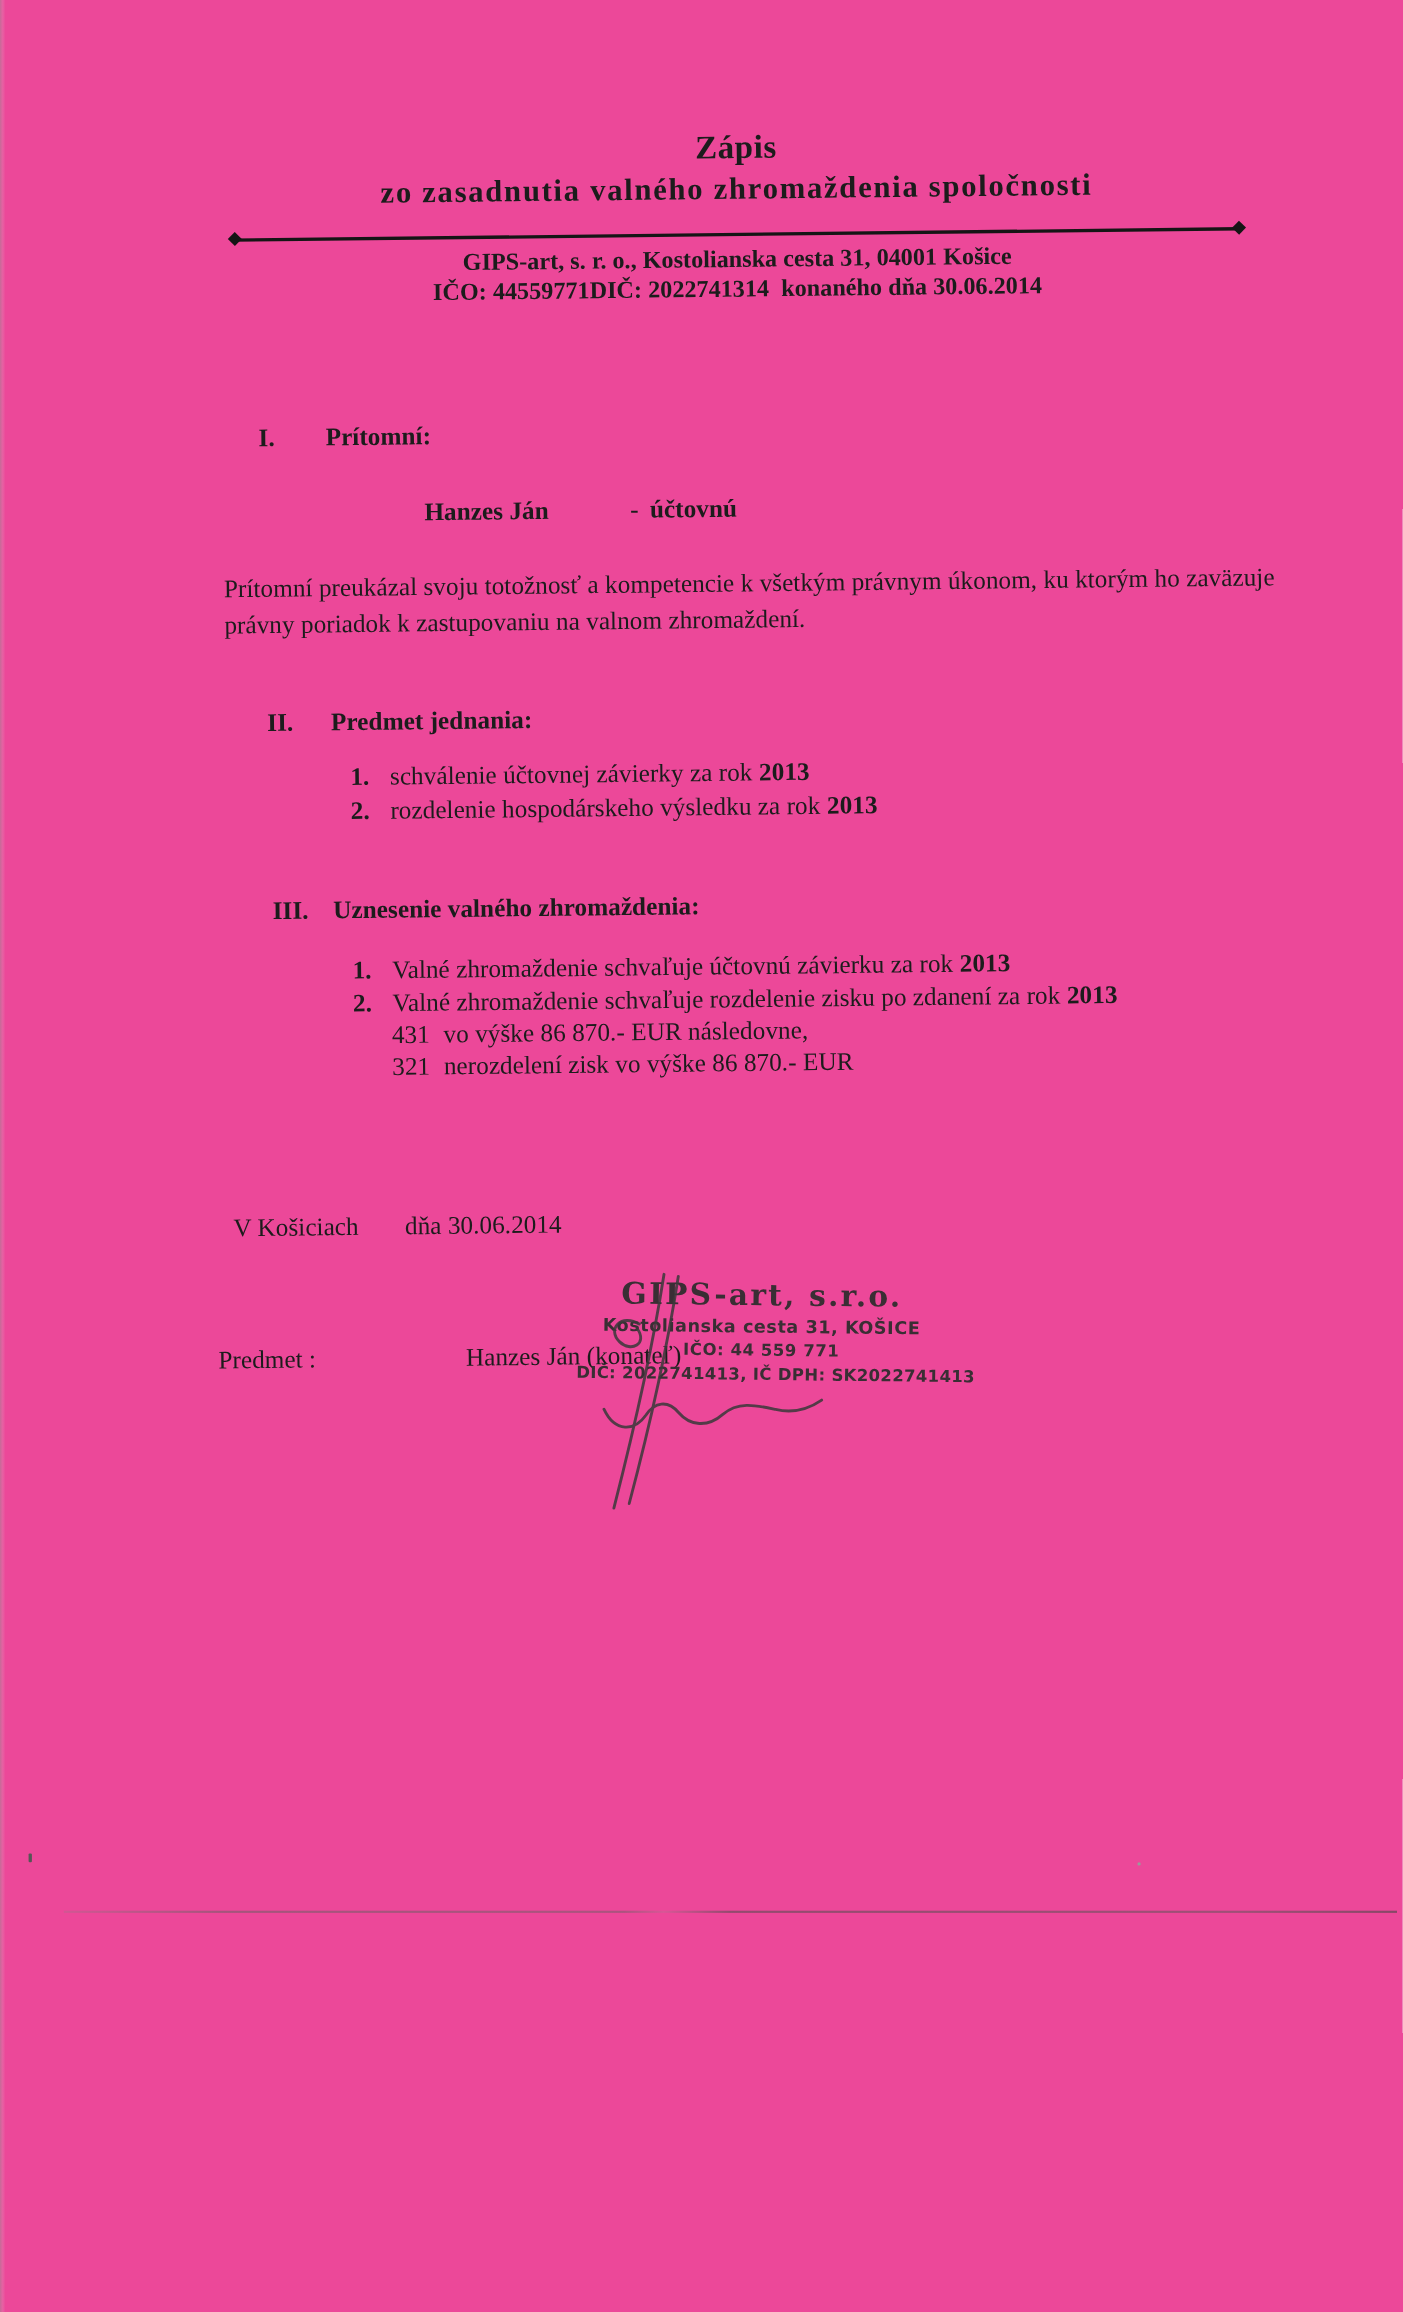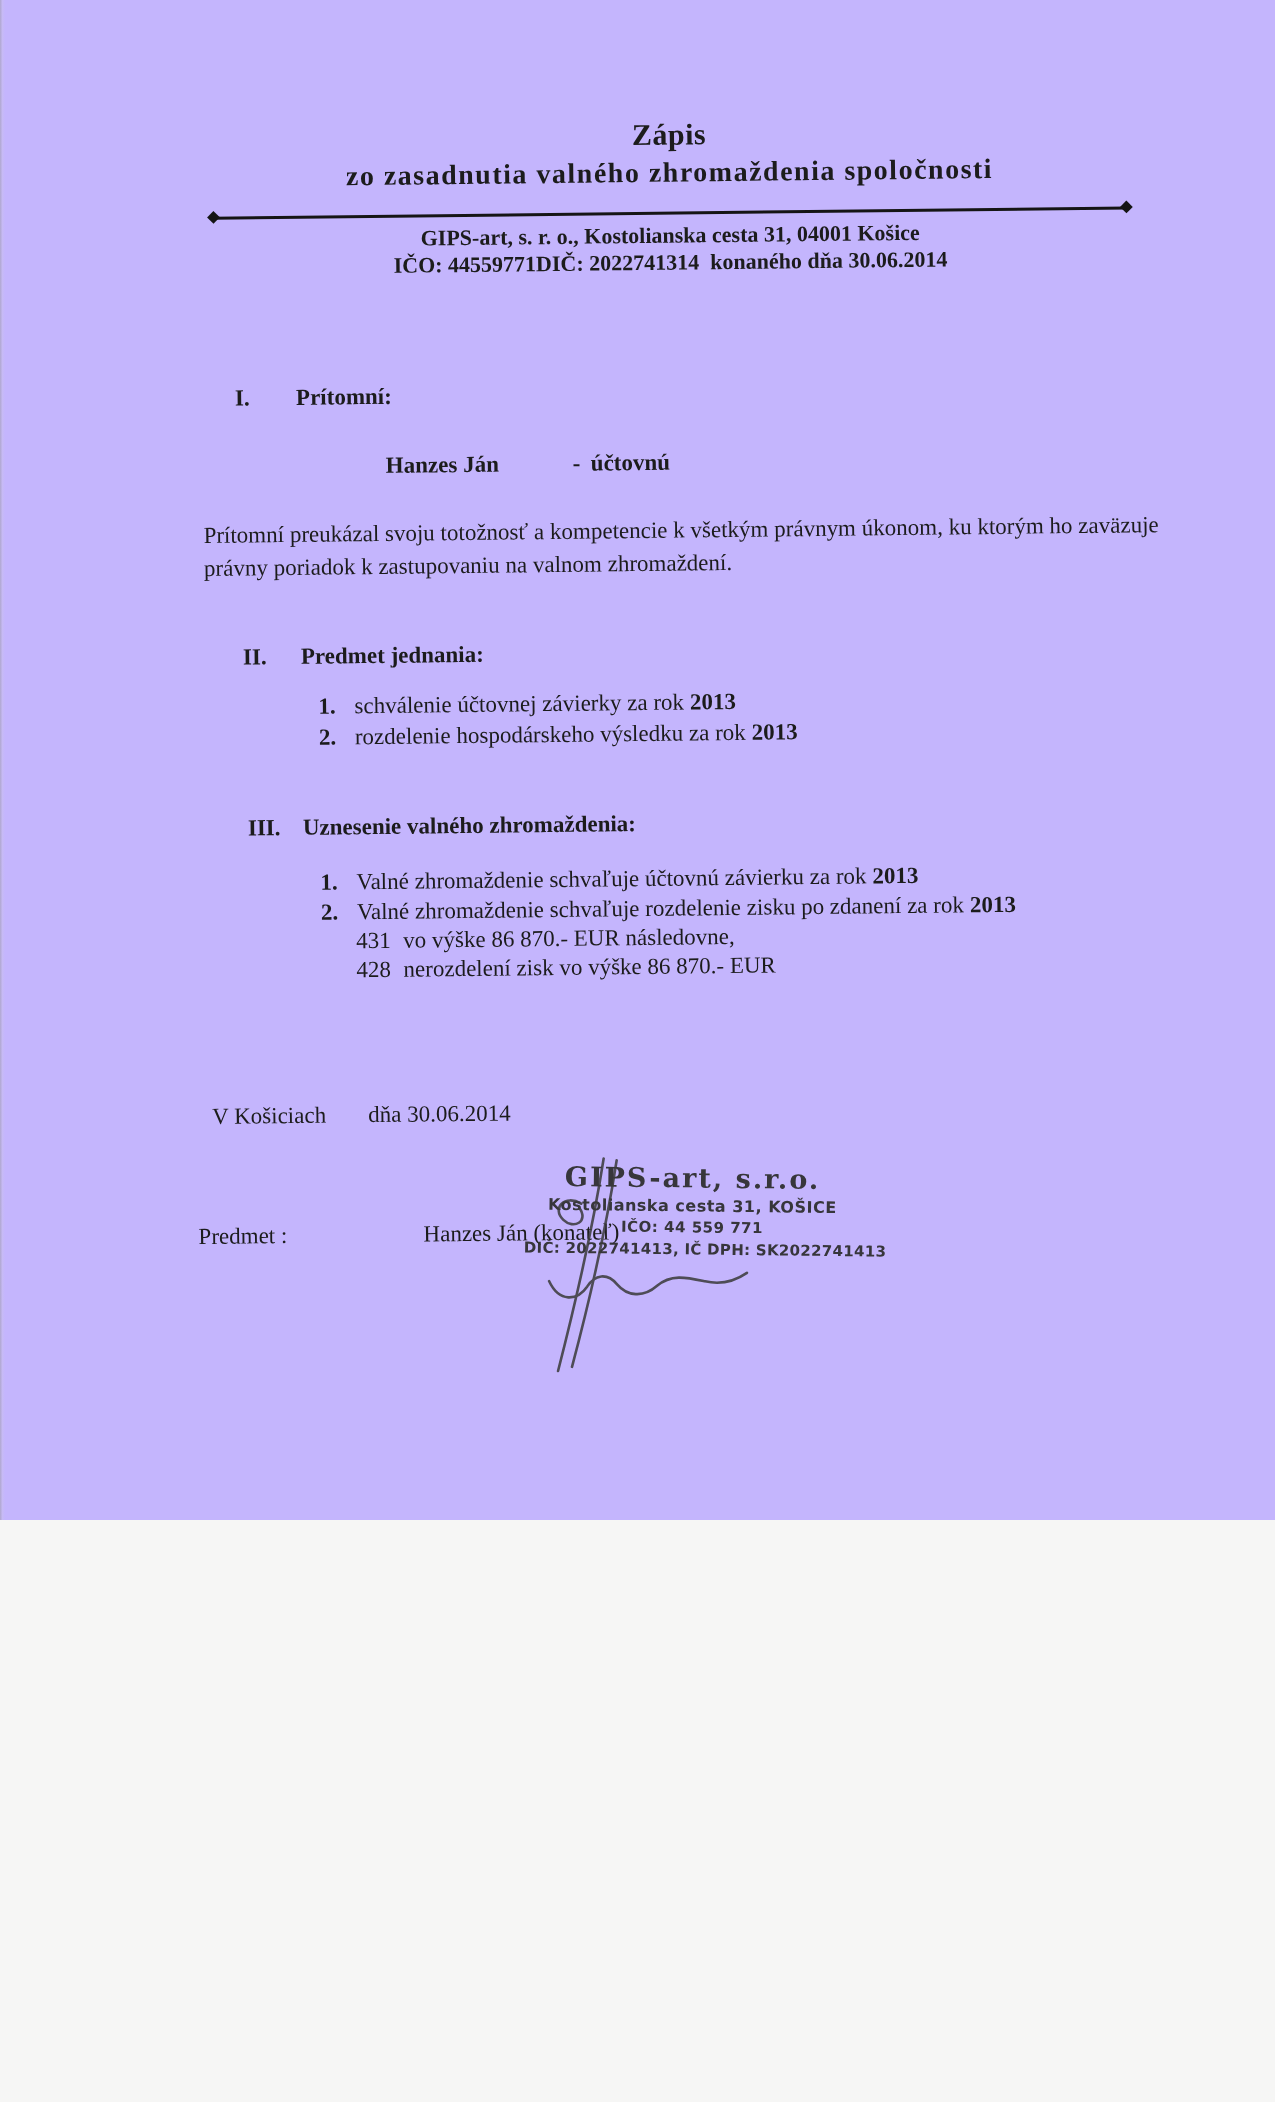--- a/index.html
+++ b/index.html
@@ -2,22 +2,22 @@
 <html><head>
 <meta charset="utf-8">
 <style>
   html,body{margin:0;padding:0;}
   body{
     width:1275px;height:2102px;
     background:#f6f6f5;
     font-family:"Liberation Serif", serif;
   }
   .page{
-    position:relative;width:1275px;height:1520px;
-    background:#c4b5fd;overflow:hidden;color:#1c1c1c;
+    position:relative;width:1275px;height:2102px;
+    background:#ec4899;overflow:hidden;color:#1c1c1c;
   }
   .page-edge-left{
     position:absolute;left:0;top:0;width:5px;height:2102px;
     background:linear-gradient(to right, rgba(150,150,150,.45), rgba(210,210,210,.18), transparent);
   }
   .doc{
     position:absolute;inset:0;
     transform:rotate(-0.65deg);
     transform-origin:640px 660px;
   }
@@ -131,21 +131,21 @@
       <span class="num">1.</span><span>Valné zhromaždenie schvaľuje účtovnú závierku za rok</span><b>2013</b>
     </div>
     <div class="abs list-item" style="left:318px;top:896px;">
       <span class="num">2.</span><span>Valné zhromaždenie schvaľuje rozdelenie zisku po zdanení za rok</span><b>2013</b>
     </div>
 
     <div class="abs subline" style="left:353px;top:925px;">
       <span class="acct">431</span><span>vo výške 86 870.- EUR následovne,</span>
     </div>
     <div class="abs subline" style="left:353px;top:954px;">
-      <span class="acct">428</span><span>nerozdelení zisk vo výške 86 870.- EUR</span>
+      <span class="acct">321</span><span>nerozdelení zisk vo výške 86 870.- EUR</span>
     </div>
 
     <div class="abs closing">
       <span>V Košiciach</span>
       <span class="date">dňa 30.06.2014</span>
     </div>
 
     <div class="abs sig-row">
       <span>Predmet :</span>
       <span class="signatory">Hanzes Ján (konateľ)</span>

